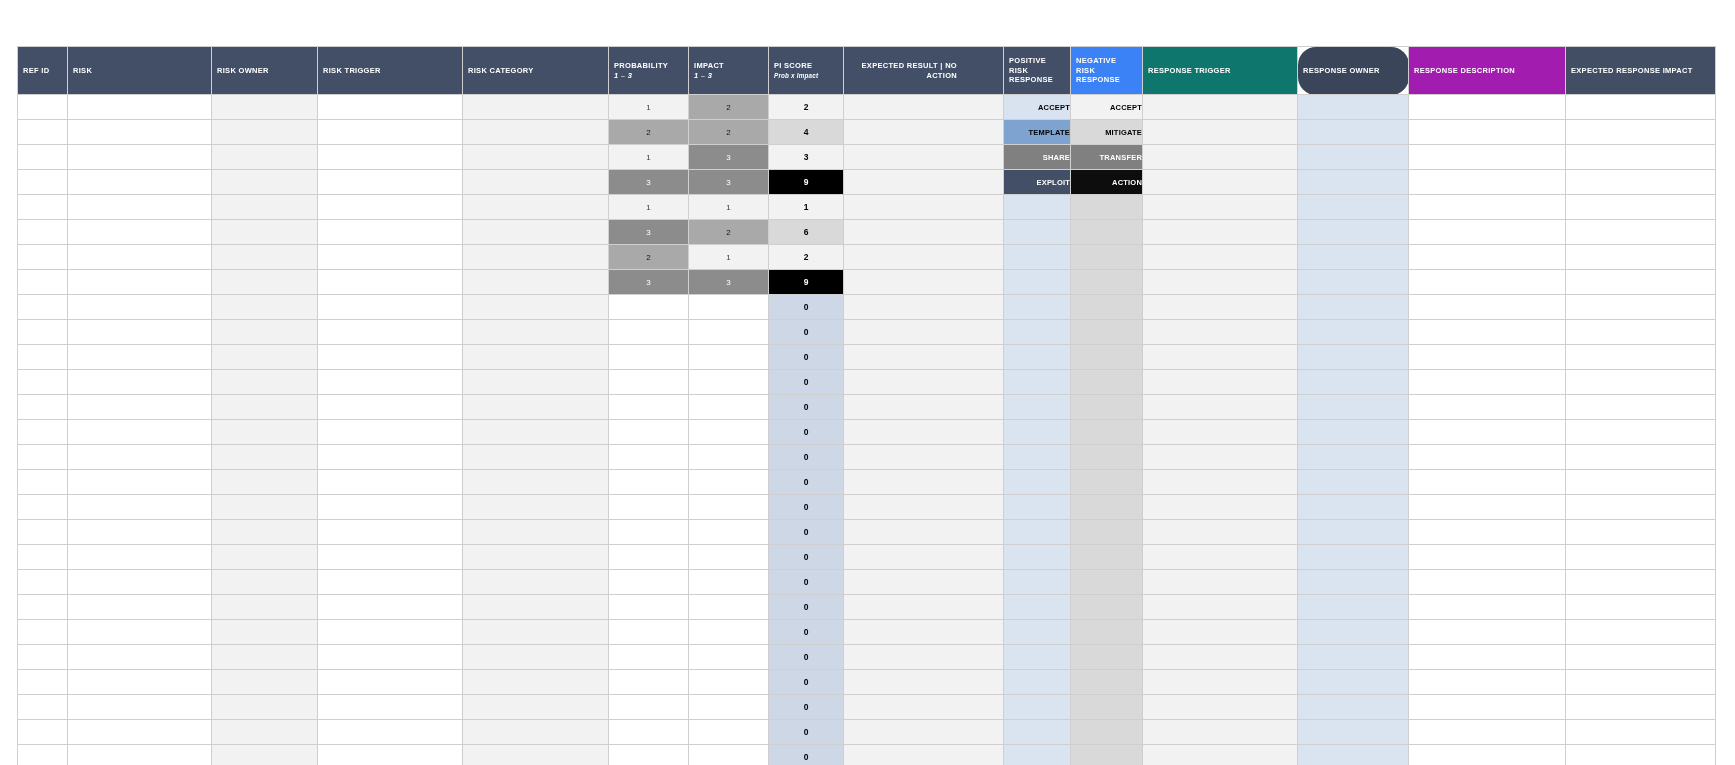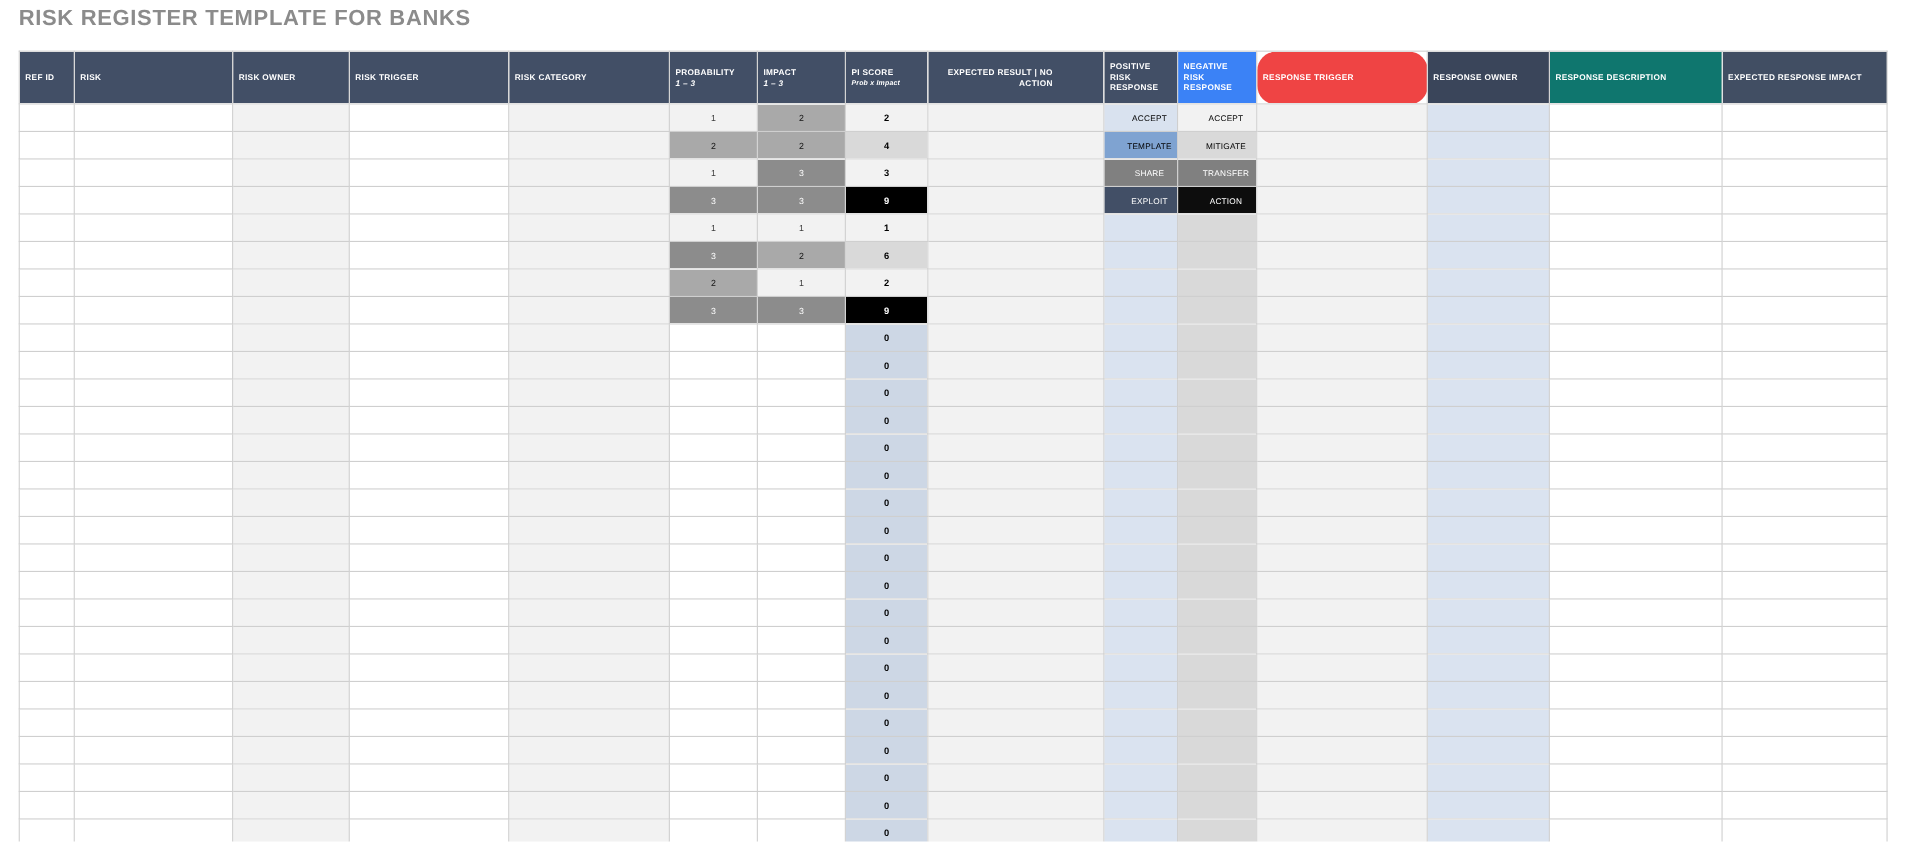--- a/index.html
+++ b/index.html
@@ -63,38 +63,37 @@
   .g3 { background: #8C8C8C; color: #FFFFFF; }
 
   
   .pi  { font-weight: bold; font-size: 8.5px; }
   .pi0 { background: #CDD7E5; }
   .pil { background: #F2F2F2; }
   .pim { background: #D9D9D9; }
   .pih { background: #000000; color: #FFFFFF; }
 
   
-  .resp { font-weight: normal; font-size: 7.5px; text-align: center; padding-left: 16px; letter-spacing: 0.2px; }
+  .resp { font-weight: bold; font-size: 7.5px; text-align: right; padding-left: 16px; letter-spacing: 0.2px; }
   .pos-a { background: #D9E2EF; }
   .pos-e { background: #7FA3D1; }
   .pos-s { background: #808080; color: #FFFFFF; }
   .pos-x { background: #424F66; color: #FFFFFF; }
   .neg-a { background: #F2F2F2; }
   .neg-m { background: #D9D9D9; }
   .neg-t { background: #808080; color: #FFFFFF; }
   .neg-v { background: #0D0D0D; color: #FFFFFF; }
   .pos-empty { background: #DAE3F0; }
   .neg-empty { background: #D9D9D9; }
 </style>
 </head>
 <body>
 
 <div id="stage">
 
-  <div id="sheet-title">RISK REGISTER TEMPLATE FOR BANKS</div>
 
   <table id="risk-table">
     <colgroup id="cols">
         <col style="width: 50px;">
         <col style="width: 144px;">
         <col style="width: 106px;">
         <col style="width: 145px;">
         <col style="width: 146px;">
         <col style="width: 80px;">
         <col style="width: 80px;">
@@ -122,23 +121,23 @@
           <span>IMPACT</span>
           <span class="sub">1 – 3</span>
         </th>
         <th>
           <span>PI SCORE</span>
           <span class="sub small">Prob x Impact</span>
         </th>
         <th><span class="wrap-narrow">EXPECTED RESULT | NO ACTION</span></th>
         <th><span>POSITIVE RISK RESPONSE</span></th>
         <th style="background: #3b82f6;"><span>NEGATIVE RISK RESPONSE</span></th>
-        <th style="background: #ef4444; border-radius: 17px;"><span>RESPONSE TRIGGER</span></th>
-        <th style="background: rgb(58, 69, 90);"><span>RESPONSE OWNER</span></th>
-        <th style="background: #0f766e;"><span>RESPONSE DESCRIPTION</span></th>
+        <th style="background: #0f766e;"><span>RESPONSE TRIGGER</span></th>
+        <th style="background: rgb(58, 69, 90); border-radius: 18px;"><span>RESPONSE OWNER</span></th>
+        <th style="background: #a21caf;"><span>RESPONSE DESCRIPTION</span></th>
         <th style="background: rgb(65, 78, 99);"><span>EXPECTED RESPONSE IMPACT</span></th>
       </tr>
     </thead>
     <tbody>
         <tr>
           <td class="col-white"></td>
           <td class="col-white"></td>
           <td class="col-gray"></td>
           <td class="col-white"></td>
           <td class="col-gray"></td>

